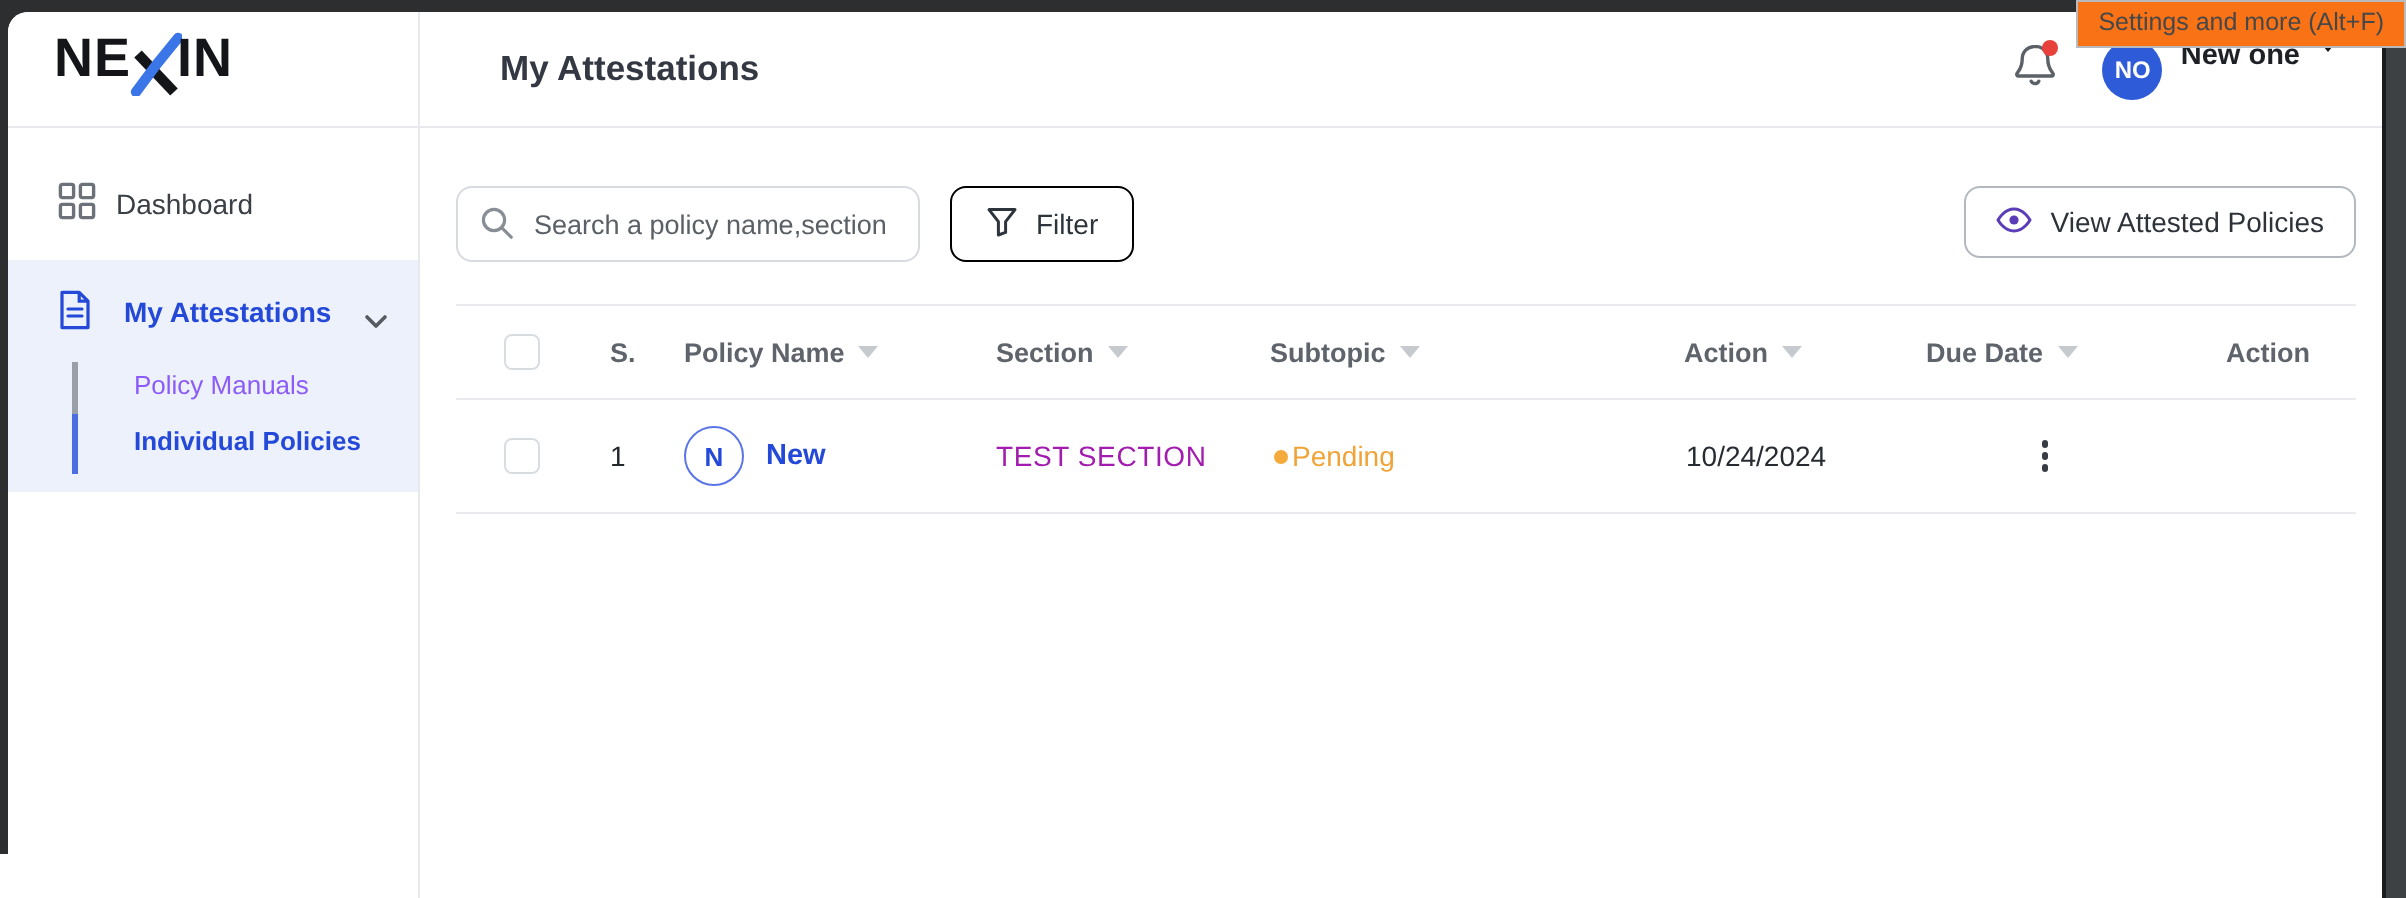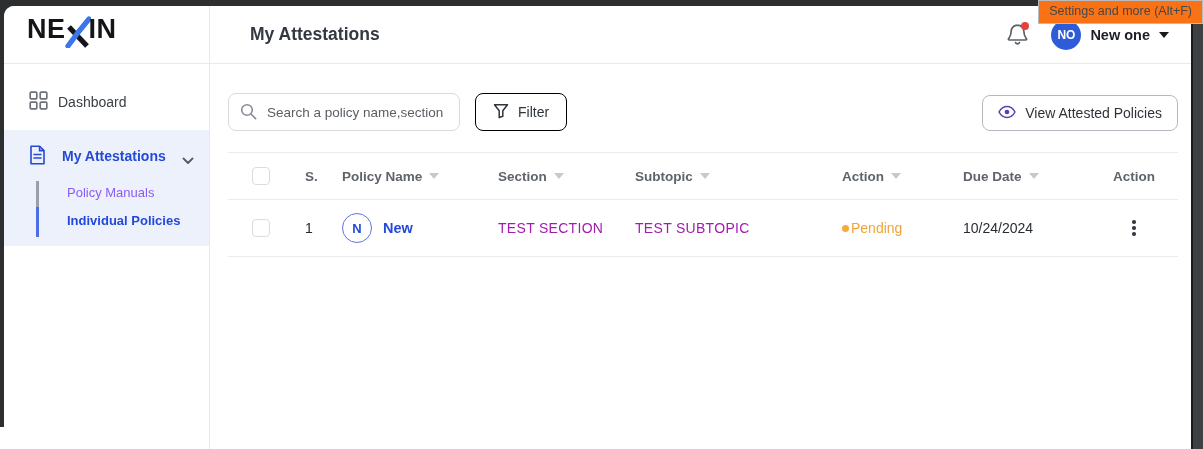--- a/index.html
+++ b/index.html
@@ -22,21 +22,21 @@
 
   
   .app{position:absolute;left:4px;top:6px;right:12px;bottom:0;background:#fff;border-top-left-radius:10px;overflow:hidden;z-index:3}
 
   
   .topbar{position:absolute;top:0;left:0;right:0;height:57px;border-bottom:1px solid #e7e9ec;background:#fff;display:flex;align-items:center}
   .logo-box{width:206px;height:100%;flex:none;display:flex;align-items:center;padding-left:23px;box-sizing:border-box;border-right:1px solid #e7e9ec}
   .logo{display:flex;align-items:flex-start;font-weight:bold;font-size:27px;letter-spacing:.5px;color:#131518;cursor:pointer}
   .logo svg{margin:2px -2px 0 -2px}
   .page-title{margin-left:40px;font-size:17.5px;font-weight:600;color:#333842}
-  .header-right{margin-left:auto;display:flex;align-items:center;padding-right:22px}
+  .header-right{margin-left:auto;display:flex;align-items:flex-start;padding-right:22px}
   .bell-wrap{position:relative;width:24px;height:26px;margin-right:21px;cursor:pointer}
   .bell-dot{position:absolute;top:0;right:1px;width:8px;height:8px;background:#e8403a;border-radius:50%}
   .avatar{width:30px;height:30px;border-radius:50%;background:#2e5bd7;color:#fff;font-size:12px;font-weight:bold;display:flex;align-items:center;justify-content:center;margin-right:9px;cursor:pointer}
   .username{font-size:14.5px;font-weight:600;color:#1d2126;margin-right:9px}
   .caret-down{width:0;height:0;border-left:5px solid transparent;border-right:5px solid transparent;border-top:6px solid #17191c;cursor:pointer}
 
   
   .sidebar{position:absolute;top:58px;left:0;width:206px;bottom:0;border-right:1px solid #e7e9ec;background:#fff;padding-top:18px;box-sizing:border-box}
   .nav-item{display:flex;align-items:center;height:40px;padding-left:25px;gap:10px;font-size:14px;color:#3b4046;cursor:pointer}
   .nav-group{background:#edf1fb;padding:9px 0 12px 0;margin-top:8px}
@@ -44,21 +44,21 @@
   .chevron{position:absolute;right:15px;top:13px}
   .subnav{position:relative;margin-top:5px}
   .track{position:absolute;left:32px;top:3px;width:3px}
   .track-gray{height:26px;background:#9aa0a8}
   .track-blue{height:30px;background:#4d6ee3}
   .sub-item{height:28px;display:flex;align-items:center;padding-left:63px;font-size:13px;color:#8b5cf6;cursor:pointer}
   .sub-item.active{color:#2449d8;font-weight:600}
 
   
   .content{position:absolute;left:206px;top:58px;right:0;bottom:0;background:#fff}
-  .toolbar{position:absolute;left:18px;top:29px;right:13px;height:38px;display:flex;align-items:flex-end}
+  .toolbar{position:absolute;left:18px;top:29px;right:13px;height:38px;display:flex;align-items:flex-start}
   .search-box{position:relative;width:232px;height:38px;flex:none}
   .search-input{width:100%;height:100%;box-sizing:border-box;border:1px solid #d7dadf;border-radius:8px;padding:0 10px 0 38px;font-size:13.5px;color:#333;outline:none;background:#fff;font-family:inherit}
   .search-input::placeholder{color:#5a6066}
   .search-icon{position:absolute;left:12px;top:10px}
   .filter-btn{margin-left:15px;height:38px;border:1px solid #000000;border-radius:8px;background:#fff;display:flex;align-items:center;gap:9px;padding:0 17px;font-size:14px;color:#2e343b;font-weight:500;cursor:pointer;font-family:inherit}
   .view-btn{margin-left:auto;height:36px;border:1px solid #b3b8bf;border-radius:8px;background:#fff;display:flex;align-items:center;gap:9px;padding:0 15px;font-size:14px;color:#2e333a;font-weight:500;cursor:pointer;font-family:inherit}
 
   
   .table{position:absolute;left:18px;top:88px;width:950px}
   .trow{display:grid;grid-template-columns:62px 40px 160px 140px 205px 120px 135px 88px;align-items:center}
@@ -216,21 +216,20 @@
       <div class="trow tdata">
         <div class="c0">
           <div class="checkbox"></div>
         </div>
         <div class="c1">1</div>
         <div class="c2 policy-cell">
           <span class="n-chip">N</span>
           <span class="policy-link">New</span>
         </div>
         <div class="c3 upper">TEST SECTION</div>
-        <div class="c4 upper">TEST SUBTOPIC</div>
         <div class="c5">
           <div class="status-cell">
             <span class="status-dot"></span>
             <span>Pending</span>
           </div>
         </div>
         <div class="c6 date-cell">10/24/2024</div>
         <div class="c7">
           <div class="kebab">
             <span></span>

